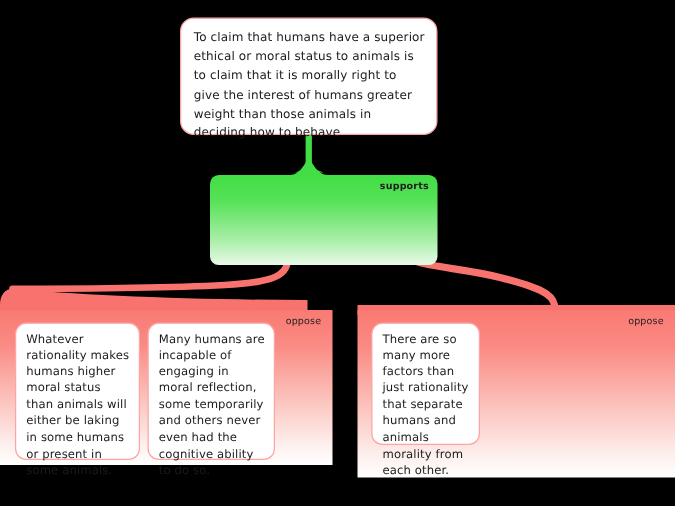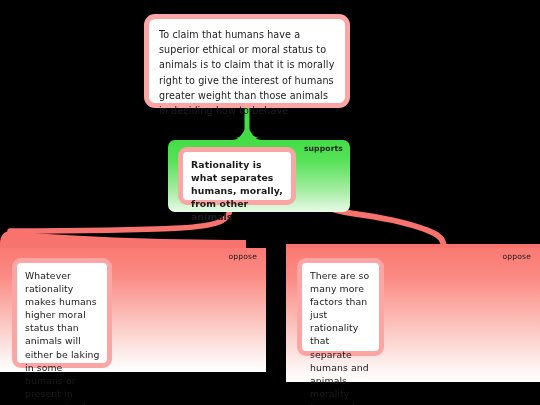--- a/index.html
+++ b/index.html
@@ -22,21 +22,21 @@
     left: 0; top: 0;
     width: 540px; height: 405px;
     pointer-events: none;
   }
 
   
   .card {
     position: absolute;
     box-sizing: border-box;
     background: #ffffff;
-    border: 5px solid #fca5a5;
+    border: 1px solid #fca5a5;
     border-radius: 9px;
     color: #1b1b1b;
     font-size: 9.3px;
     line-height: 13.1px;
     padding: 6px 7px 5px 8px;
     letter-spacing: 0.1px;
   }
 
   
   #root-claim {
@@ -136,26 +136,26 @@
 
     <line x1="316" y1="196.5" x2="334" y2="196.5" stroke="#f8736e" stroke-width="3.4" stroke-linecap="butt"></line>
     <path d="M 321 198 C 321 214 360 212 400 222 C 440 232 444 238 444 248" fill="none" stroke="#f8736e" stroke-width="5.8" stroke-linecap="round"></path>
     <path d="M 286 244 L 540 244 L 540 252 L 286 252 Z" fill="#f8736e"></path>
   </svg>
 
   <div class="card" id="root-claim">To claim that humans have a superior ethical or moral status to animals is to claim that it is morally right to give the interest of humans greater weight than those animals in deciding how to behave</div>
 
   <div id="support-group">
     <span class="group-label">supports</span>
-    <div class="card" id="support-claim">Rationality is what separates humans, morally, from other animals</div>
   </div>
 
   <div class="oppose-group" id="oppose-group-left">
     <span class="group-label">oppose</span>
     <div class="card" id="oppose-left-a">Whatever rationality makes humans higher moral status than animals will either be laking in some humans or present in some animals.</div>
+    <div class="card" id="oppose-left-b">Many humans are incapable of engaging in moral reflection, some temporarily and others never even had the cognitive ability to do so.</div>
   </div>
 
   <div class="oppose-group" id="oppose-group-right">
     <span class="group-label">oppose</span>
     <div class="card" id="oppose-right-a">There are so many more factors than just rationality that separate humans and animals morality from each other.</div>
   </div>
 
 </div>
 
 </body></html>

